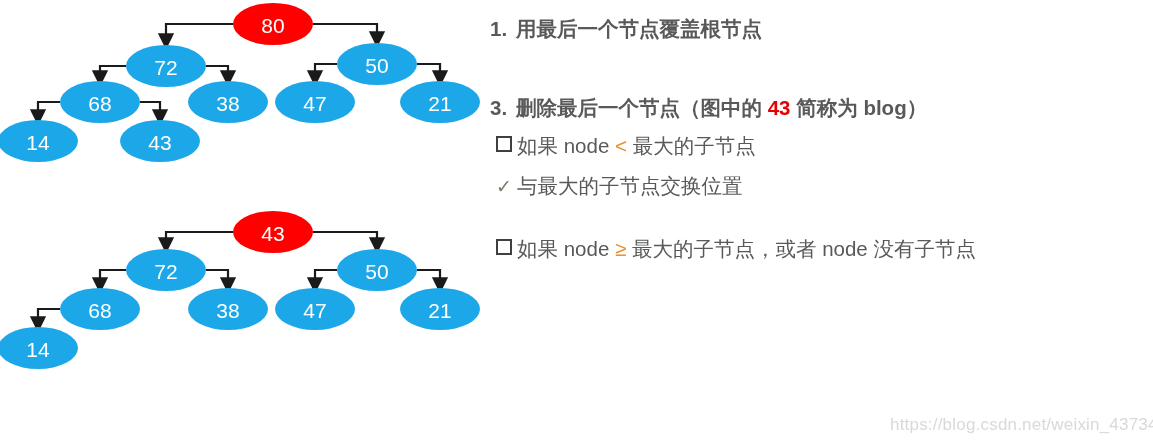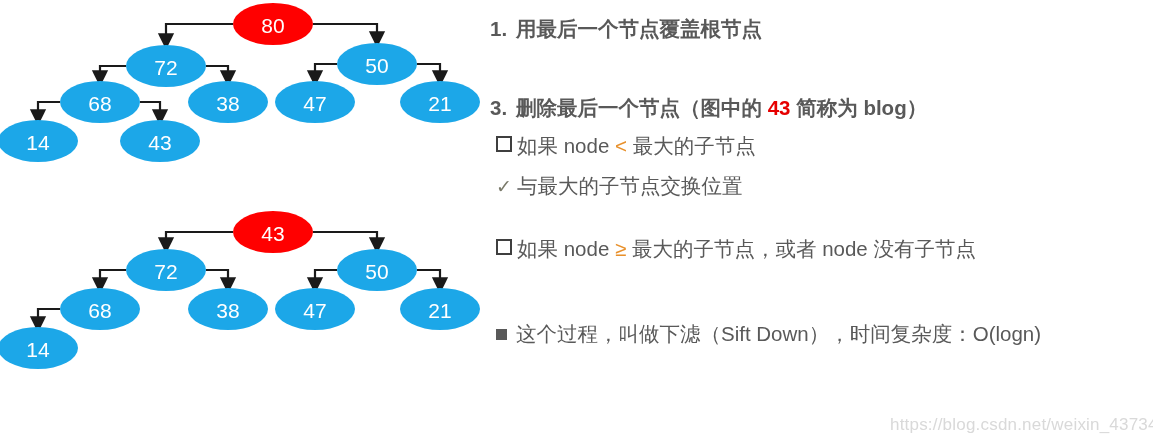--- a/index.html
+++ b/index.html
@@ -251,19 +251,16 @@
 
   <div class="line bullet-line" style="top:136px;">
     <span class="mark-square-hollow"></span><span>如果 node </span><span class="hl-orange">&lt;</span><span> 最大的子节点</span>
   </div>
 
   <div class="line bullet-line" style="top:214px;margin-top:25px;">
     <span class="mark-square-hollow"></span><span>如果 node </span><span class="hl-orange">≥</span><span> 最大的子节点，或者 node 没有子节点</span>
   </div>
 
 
-  <div class="line bullet-line" style="top:324px;">
-    <span class="mark-square-filled"></span><span>这个过程，叫做下滤（Sift Down），时间复杂度：O(logn)</span>
-  </div>
 
 
   <div class="watermark">https://blog.csdn.net/weixin_43734095</div>
 </div>
 
 </body></html>

